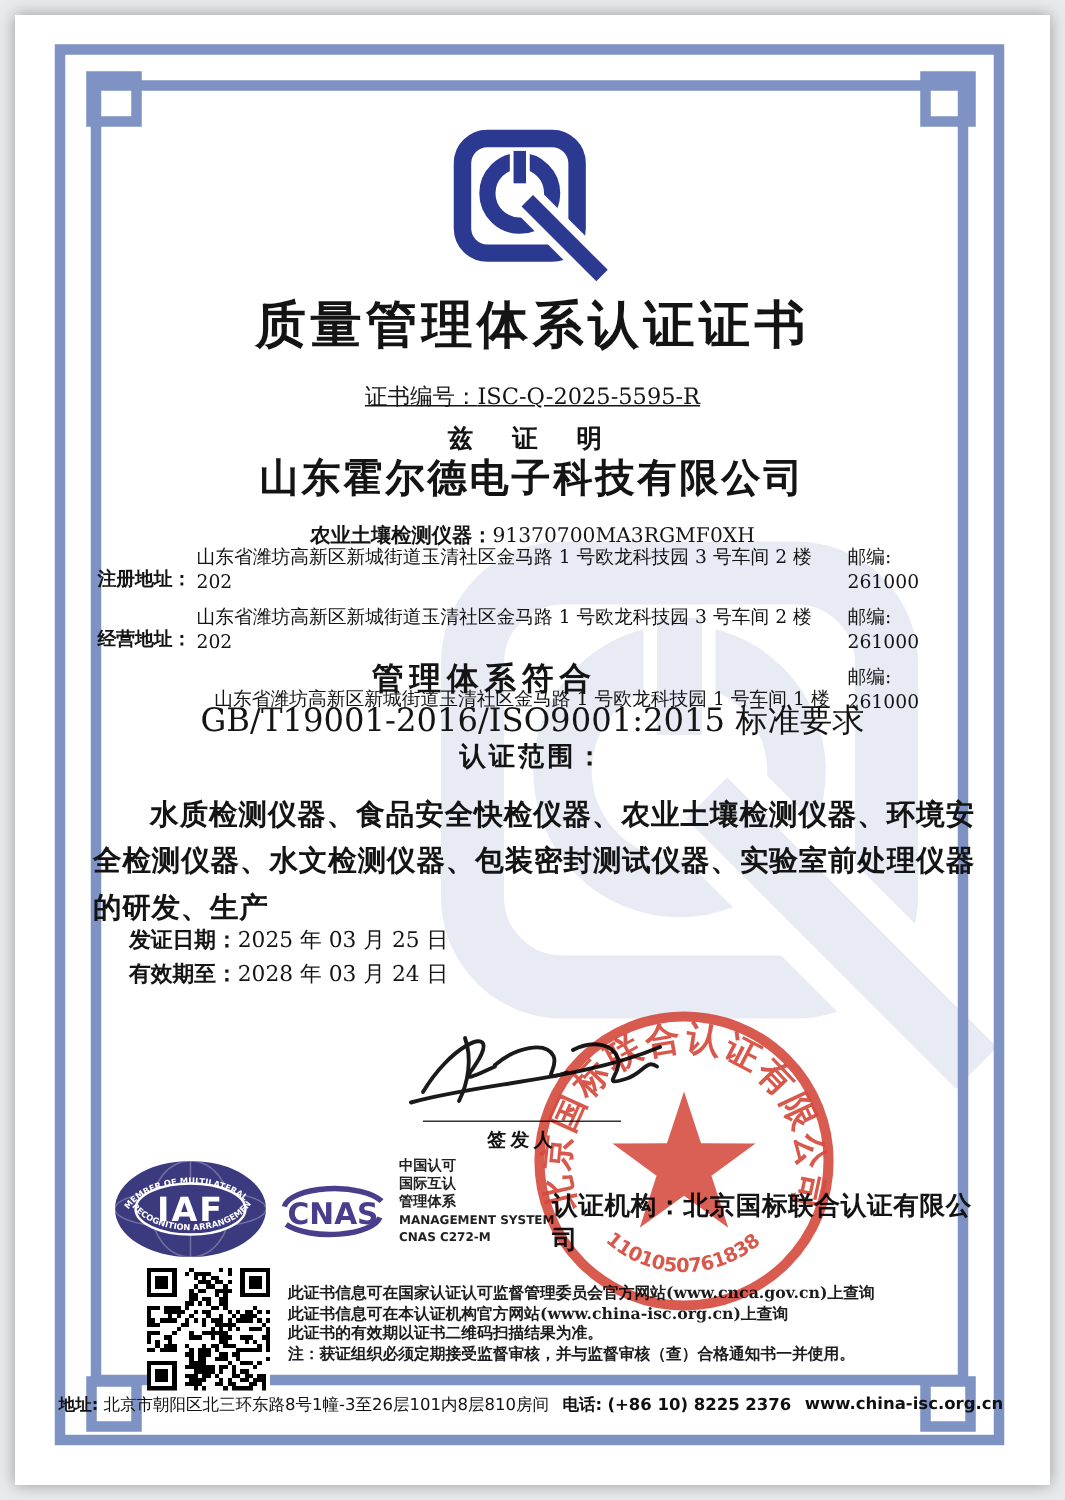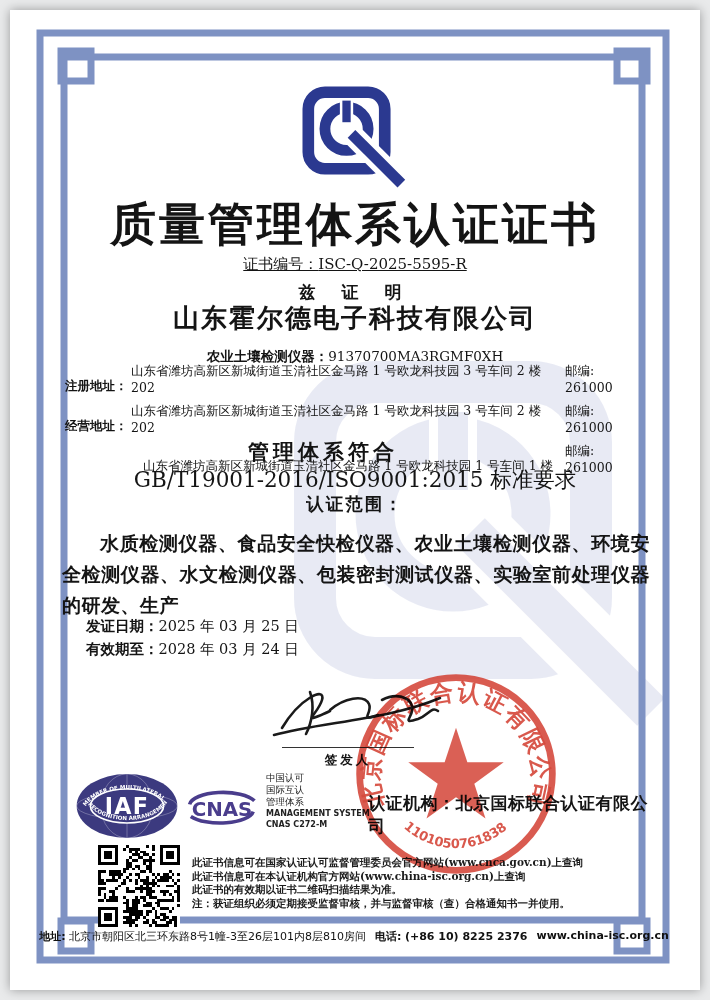--- a/index.html
+++ b/index.html
@@ -12,21 +12,21 @@
     -webkit-font-smoothing:antialiased;
   }
   .page{position:absolute;left:0;top:0;width:710px;height:1000px;background:#e9eaeb;overflow:hidden;}
   .paper{position:absolute;left:10px;top:10px;right:10px;bottom:10px;background:#ffffff;box-shadow:0 0 10px rgba(0,0,0,.35);}
   .abs{position:absolute;}
   .frame{position:absolute;left:0;top:0;z-index:1;}
   .watermark{position:absolute;left:275px;top:342px;z-index:0;color:#3a4aa0;opacity:.11;}
   .content{position:absolute;inset:0;z-index:2;}
 
   .logo{left:290px;top:74px;width:108px;height:108px;color:#2b3990;}
-  .title{left:0;top:184px;width:690px;text-align:center;font-size:46px;font-weight:bold;letter-spacing:3px;}
+  .title{left:0;top:184px;width:690px;text-align:center;font-size:34px;font-weight:bold;letter-spacing:3px;}
   .certno{left:0;top:245px;width:690px;text-align:center;font-size:15px;text-decoration:underline;}
   .certno .lab{font-weight:normal;}
   .certify{left:0;top:271px;width:690px;text-align:center;font-size:17px;font-weight:bold;letter-spacing:10px;}
   .company{left:0;top:291px;width:690px;text-align:center;font-size:26px;font-weight:bold;letter-spacing:2px;}
   .credit{left:0;top:338px;width:690px;text-align:center;font-size:13.5px;}
   .credit .lab{font-weight:bold;}
 
   .addr-table{left:55px;top:353px;width:580px;font-size:12.5px;}
   .addr-row{display:flex;align-items:flex-end;margin-bottom:8px;}
   .addr-row .lab{width:66px;font-weight:bold;flex:none;}
@@ -43,21 +43,21 @@
   .daterow .lab{font-weight:bold;}
   .issue{top:607px;} .expiry{top:630px;}
 
   .sig-img{left:258px;top:670px;width:178px;height:64px;z-index:3;}
   .sig-line{left:272px;top:737px;width:132px;border-top:1.5px solid #333;}
   .sig-lab{left:272px;top:742px;width:132px;text-align:center;font-size:12.5px;font-weight:bold;letter-spacing:3px;}
 
   .iaf{left:64px;top:762px;width:106px;height:68px;}
   .cnas{left:176px;top:770px;width:72px;height:56px;}
   .cnas-block{left:256px;top:762px;width:120px;font-family:"DejaVu Sans","Liberation Sans",sans-serif;}
-  .cnas-block .zh{font-size:9.5px;font-weight:normal;line-height:12px;color:#222;}
+  .cnas-block .zh{font-size:9.5px;font-weight:bold;line-height:12px;color:#222;}
   .cnas-block .en{font-size:8px;font-weight:bold;line-height:11px;color:#222;}
 
   .certifier{left:358px;top:782px;width:290px;font-size:17px;font-weight:bold;letter-spacing:.5px;}
   .seal{left:340px;top:658px;width:212px;height:212px;z-index:5;mix-blend-mode:multiply;opacity:.92;}
 
   .qr{left:88px;top:835px;width:82px;height:82px;background:#fff;z-index:4;}
   .notes{left:182px;top:846px;width:450px;font-size:10.5px;font-weight:bold;line-height:13.5px;color:#1c1c1c;}
 
   .footer{left:54px;top:919px;width:580px;display:flex;justify-content:center;gap:9px;
           font-family:"DejaVu Sans","Liberation Sans",sans-serif;font-size:11px;color:#111;white-space:nowrap;}

